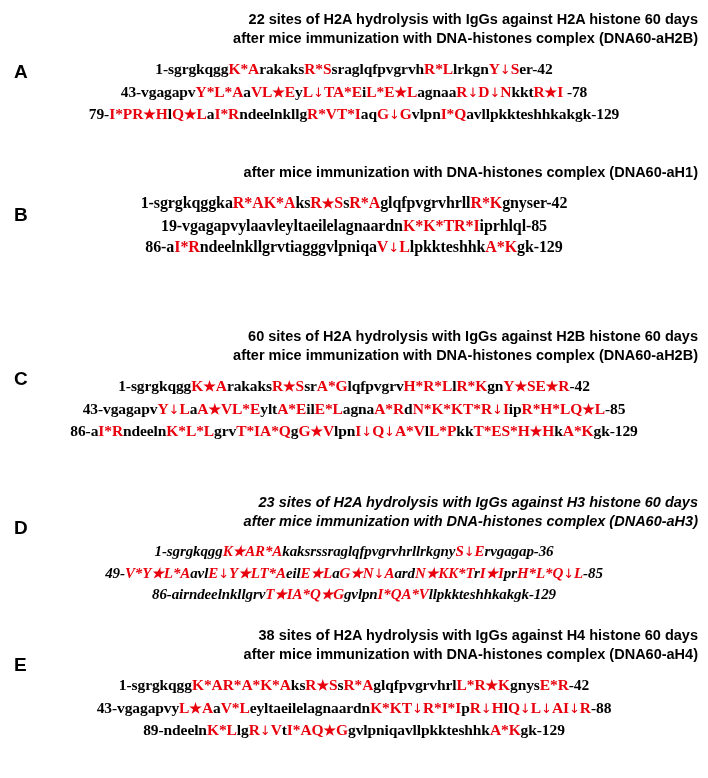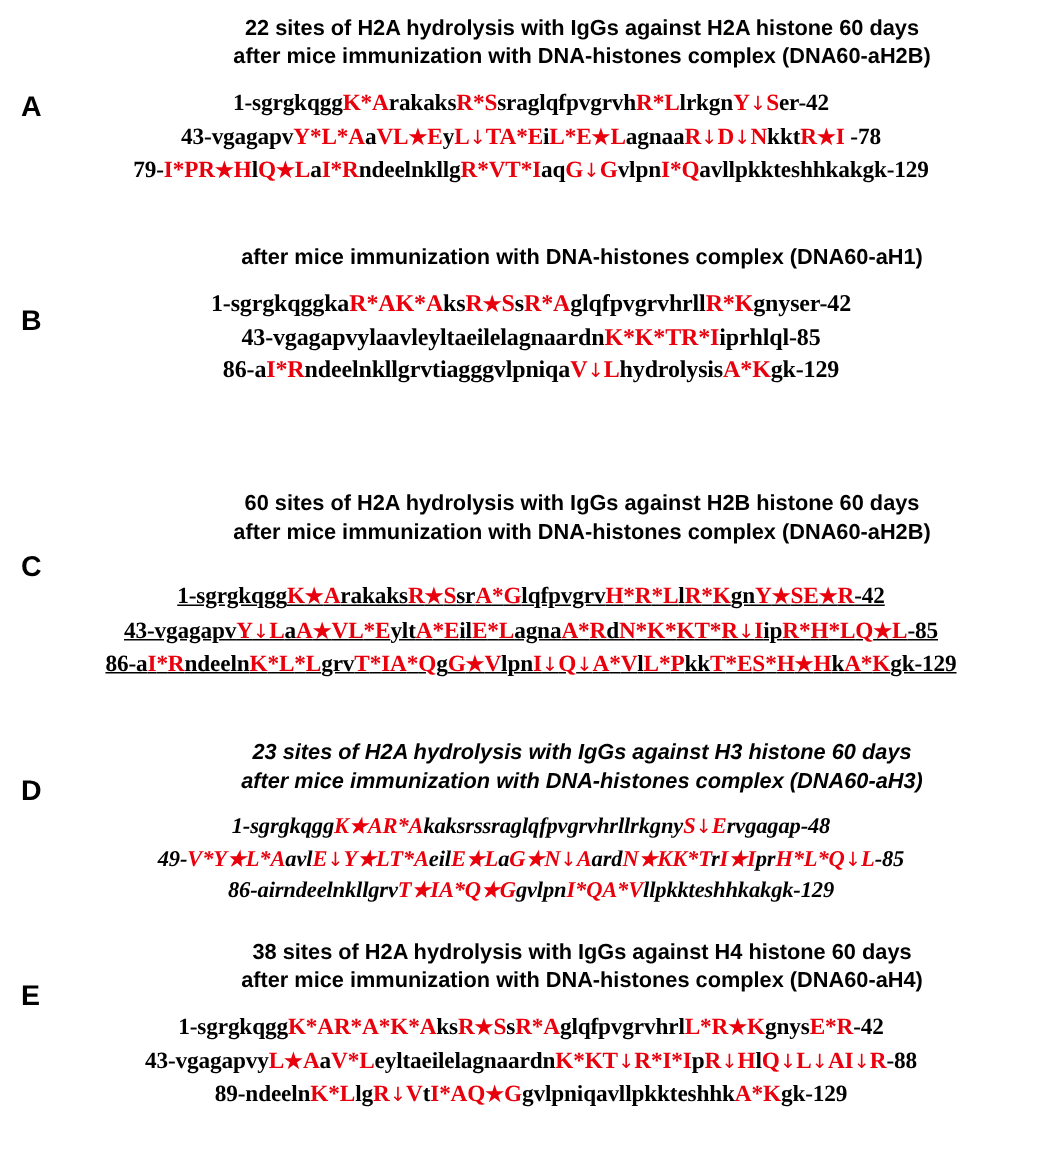--- a/index.html
+++ b/index.html
@@ -18,21 +18,21 @@
   .panel {
     position: relative;
     width: 708px;
   }
   .panel-heading {
     font-family: "Liberation Sans", sans-serif;
     font-weight: bold;
     font-size: 14.5px;
     line-height: 19px;
     color: #000000;
-    text-align: center;
+    text-align: right;
     padding-left: 78px;
     padding-right: 10px;
   }
   .panel-letter {
     position: absolute;
     left: 14px;
     font-family: "Liberation Sans", sans-serif;
     font-weight: bold;
     font-size: 19px;
     color: #000000;
@@ -80,40 +80,40 @@
         <div class="seq-line"><span class="k">1-sgrgkqgg</span><span class="r">K</span><span class="r">*</span><span class="r">A</span><span class="k">rakaks</span><span class="r">R</span><span class="r">*</span><span class="r">S</span><span class="k">sraglqfpvgrvh</span><span class="r">R</span><span class="r">*</span><span class="r">L</span><span class="k">lrkgn</span><span class="r">Y</span><span class="arrow">↓</span><span class="r">S</span><span class="k">er-42</span></div>
         <div class="seq-line"><span class="k">43-vgagapv</span><span class="r">Y</span><span class="r">*</span><span class="r">L</span><span class="r">*</span><span class="r">A</span><span class="k">a</span><span class="r">V</span><span class="r">L</span><span class="star">★</span><span class="r">E</span><span class="k">y</span><span class="r">L</span><span class="arrow">↓</span><span class="r">T</span><span class="r">A</span><span class="r">*</span><span class="r">E</span><span class="k">i</span><span class="r">L</span><span class="r">*</span><span class="r">E</span><span class="star">★</span><span class="r">L</span><span class="k">agnaa</span><span class="r">R</span><span class="arrow">↓</span><span class="r">D</span><span class="arrow">↓</span><span class="r">N</span><span class="k">kkt</span><span class="r">R</span><span class="star">★</span><span class="r">I</span><span class="k"> -78</span></div>
         <div class="seq-line"><span class="k">79-</span><span class="r">I</span><span class="r">*</span><span class="r">P</span><span class="r">R</span><span class="star">★</span><span class="r">H</span><span class="k">l</span><span class="r">Q</span><span class="star">★</span><span class="r">L</span><span class="k">a</span><span class="r">I</span><span class="r">*</span><span class="r">R</span><span class="k">ndeelnkllg</span><span class="r">R</span><span class="r">*</span><span class="r">V</span><span class="r">T</span><span class="r">*</span><span class="r">I</span><span class="k">aq</span><span class="r">G</span><span class="arrow">↓</span><span class="r">G</span><span class="k">vlpn</span><span class="r">I</span><span class="r">*</span><span class="r">Q</span><span class="k">avllpkkteshhkakgk-129</span></div>
       </div>
     </div>
     <div class="panel-letter" style="top: 62px;">A</div>
     <div class="panel" style="position: absolute; top: 163px; left: 0px;">
       <div class="panel-heading">after mice immunization with DNA-histones complex  (DNA60-aH1)</div>
       <div class="seq-block" style="font-size: 16px; margin-top: 10px;">
         <div class="seq-line"><span class="k">1-sgrgkqggka</span><span class="r">R</span><span class="r">*</span><span class="r">A</span><span class="r">K</span><span class="r">*</span><span class="r">A</span><span class="k">ks</span><span class="r">R</span><span class="star">★</span><span class="r">S</span><span class="k">s</span><span class="r">R</span><span class="r">*</span><span class="r">A</span><span class="k">glqfpvgrvhrll</span><span class="r">R</span><span class="r">*</span><span class="r">K</span><span class="k">gnyser-42</span></div>
-        <div class="seq-line"><span class="k">43-vgagapvylaavleyltaeilelagnaardn</span><span class="r">K</span><span class="r">*</span><span class="r">K</span><span class="r">*</span><span class="r">T</span><span class="r">R</span><span class="r">*</span><span class="r">I</span><span class="k">iprhlql-85</span></div>
-        <div class="seq-line"><span class="k">86-a</span><span class="r">I</span><span class="r">*</span><span class="r">R</span><span class="k">ndeelnkllgrvtiagggvlpniqa</span><span class="r">V</span><span class="arrow">↓</span><span class="r">L</span><span class="k">hydrolysis</span><span class="r">A</span><span class="r">*</span><span class="r">K</span><span class="k">gk-129</span></div>
+        <div class="seq-line"><span class="k">19-vgagapvylaavleyltaeilelagnaardn</span><span class="r">K</span><span class="r">*</span><span class="r">K</span><span class="r">*</span><span class="r">T</span><span class="r">R</span><span class="r">*</span><span class="r">I</span><span class="k">iprhlql-85</span></div>
+        <div class="seq-line"><span class="k">86-a</span><span class="r">I</span><span class="r">*</span><span class="r">R</span><span class="k">ndeelnkllgrvtiagggvlpniqa</span><span class="r">V</span><span class="arrow">↓</span><span class="r">L</span><span class="k">lpkkteshhk</span><span class="r">A</span><span class="r">*</span><span class="r">K</span><span class="k">gk-129</span></div>
       </div>
     </div>
     <div class="panel-letter" style="top: 205px;">B</div>
     <div class="panel" style="position: absolute; top: 327px; left: 0px;">
       <div class="panel-heading"><span>60</span> <span>sites of H2A hydrolysis with IgGs against H2B histone 60 days</span></div>
       <div class="panel-heading">after mice immunization with DNA-histones complex  (DNA60-aH2B)</div>
-      <div class="seq-block" style="font-size: 15.5px; margin-top: 22px; text-decoration: underline;">
+      <div class="seq-block" style="font-size: 15.5px; margin-top: 10px;">
         <div class="seq-line"><span class="k">1-sgrgkqgg</span><span class="r">K</span><span class="star">★</span><span class="r">A</span><span class="k">rakaks</span><span class="r">R</span><span class="star">★</span><span class="r">S</span><span class="k">sr</span><span class="r">A</span><span class="r">*</span><span class="r">G</span><span class="k">lqfpvgrv</span><span class="r">H</span><span class="r">*</span><span class="r">R</span><span class="r">*</span><span class="r">L</span><span class="k">l</span><span class="r">R</span><span class="r">*</span><span class="r">K</span><span class="k">gn</span><span class="r">Y</span><span class="star">★</span><span class="r">S</span><span class="r">E</span><span class="star">★</span><span class="r">R</span><span class="k">-42</span></div>
         <div class="seq-line"><span class="k">43-vgagapv</span><span class="r">Y</span><span class="arrow">↓</span><span class="r">L</span><span class="k">a</span><span class="r">A</span><span class="star">★</span><span class="r">V</span><span class="r">L</span><span class="r">*</span><span class="r">E</span><span class="k">ylt</span><span class="r">A</span><span class="r">*</span><span class="r">E</span><span class="k">i</span><span class="k">l</span><span class="r">E</span><span class="r">*</span><span class="r">L</span><span class="k">agna</span><span class="r">A</span><span class="r">*</span><span class="r">R</span><span class="k">d</span><span class="r">N</span><span class="r">*</span><span class="r">K</span><span class="r">*</span><span class="r">K</span><span class="r">T</span><span class="r">*</span><span class="r">R</span><span class="arrow">↓</span><span class="r">I</span><span class="k">ip</span><span class="r">R</span><span class="r">*</span><span class="r">H</span><span class="r">*</span><span class="r">L</span><span class="r">Q</span><span class="star">★</span><span class="r">L</span><span class="k">-85</span></div>
         <div class="seq-line"><span class="k">86-a</span><span class="r">I</span><span class="r">*</span><span class="r">R</span><span class="k">ndeeln</span><span class="r">K</span><span class="r">*</span><span class="r">L</span><span class="r">*</span><span class="r">L</span><span class="k">grv</span><span class="r">T</span><span class="r">*</span><span class="r">I</span><span class="r">A</span><span class="r">*</span><span class="r">Q</span><span class="k">g</span><span class="r">G</span><span class="star">★</span><span class="r">V</span><span class="k">lpn</span><span class="r">I</span><span class="arrow">↓</span><span class="r">Q</span><span class="arrow">↓</span><span class="r">A</span><span class="r">*</span><span class="r">V</span><span class="k">l</span><span class="r">L</span><span class="r">*</span><span class="r">P</span><span class="k">kk</span><span class="r">T</span><span class="r">*</span><span class="r">E</span><span class="r">S</span><span class="r">*</span><span class="r">H</span><span class="star">★</span><span class="r">H</span><span class="k">k</span><span class="r">A</span><span class="r">*</span><span class="r">K</span><span class="k">gk-129</span></div>
       </div>
     </div>
     <div class="panel-letter" style="top: 369px;">C</div>
     <div class="panel" style="position: absolute; top: 493px; left: 0px; font-style: italic;">
       <div class="panel-heading"><span>23</span> <span>sites of H2A hydrolysis with IgGs against H3 histone 60 days</span></div>
       <div class="panel-heading">after mice immunization with DNA-histones complex  (DNA60-aH3)</div>
       <div class="seq-block" style="font-size: 15px; margin-top: 10px;">
-        <div class="seq-line"><span class="k">1-sgrgkqgg</span><span class="r">K</span><span class="star">★</span><span class="r">A</span><span class="r">R</span><span class="r">*</span><span class="r">A</span><span class="k">kaksrssraglqfpvgrvhrllrkgny</span><span class="r">S</span><span class="arrow">↓</span><span class="r">E</span><span class="k">rvgagap-48</span></div>
+        <div class="seq-line"><span class="k">1-sgrgkqgg</span><span class="r">K</span><span class="star">★</span><span class="r">A</span><span class="r">R</span><span class="r">*</span><span class="r">A</span><span class="k">kaksrssraglqfpvgrvhrllrkgny</span><span class="r">S</span><span class="arrow">↓</span><span class="r">E</span><span class="k">rvgagap-36</span></div>
         <div class="seq-line"><span class="k">49-</span><span class="r">V</span><span class="r">*</span><span class="r">Y</span><span class="star">★</span><span class="r">L</span><span class="r">*</span><span class="r">A</span><span class="k">avl</span><span class="r">E</span><span class="arrow">↓</span><span class="r">Y</span><span class="star">★</span><span class="r">L</span><span class="r">T</span><span class="r">*</span><span class="r">A</span><span class="k">eil</span><span class="r">E</span><span class="star">★</span><span class="r">L</span><span class="k">a</span><span class="r">G</span><span class="star">★</span><span class="r">N</span><span class="arrow">↓</span><span class="r">A</span><span class="k">ard</span><span class="r">N</span><span class="star">★</span><span class="r">K</span><span class="r">K</span><span class="r">*</span><span class="r">T</span><span class="k">r</span><span class="r">I</span><span class="star">★</span><span class="r">I</span><span class="k">pr</span><span class="r">H</span><span class="r">*</span><span class="r">L</span><span class="r">*</span><span class="r">Q</span><span class="arrow">↓</span><span class="r">L</span><span class="k">-85</span></div>
         <div class="seq-line"><span class="k">86-airndeelnkllgrv</span><span class="r">T</span><span class="star">★</span><span class="r">I</span><span class="r">A</span><span class="r">*</span><span class="r">Q</span><span class="star">★</span><span class="r">G</span><span class="k">gvlpn</span><span class="r">I</span><span class="r">*</span><span class="r">Q</span><span class="r">A</span><span class="r">*</span><span class="r">V</span><span class="k">llpkkteshhkakgk-129</span></div>
       </div>
     </div>
     <div class="panel-letter" style="top: 518px;">D</div>
     <div class="panel" style="position: absolute; top: 626px; left: 0px;">
       <div class="panel-heading"><span>38</span> <span>sites of H2A hydrolysis with IgGs against H4 histone 60 days</span></div>
       <div class="panel-heading">after mice immunization with DNA-histones complex  (DNA60-aH4)</div>
       <div class="seq-block" style="font-size: 15.5px; margin-top: 10px;">
         <div class="seq-line"><span class="k">1-sgrgkqgg</span><span class="r">K</span><span class="r">*</span><span class="r">A</span><span class="r">R</span><span class="r">*</span><span class="r">A</span><span class="r">*</span><span class="r">K</span><span class="r">*</span><span class="r">A</span><span class="k">ks</span><span class="r">R</span><span class="star">★</span><span class="r">S</span><span class="k">s</span><span class="r">R</span><span class="r">*</span><span class="r">A</span><span class="k">glqfpvgrvhrl</span><span class="r">L</span><span class="r">*</span><span class="r">R</span><span class="star">★</span><span class="r">K</span><span class="k">gnys</span><span class="r">E</span><span class="r">*</span><span class="r">R</span><span class="k">-42</span></div>

